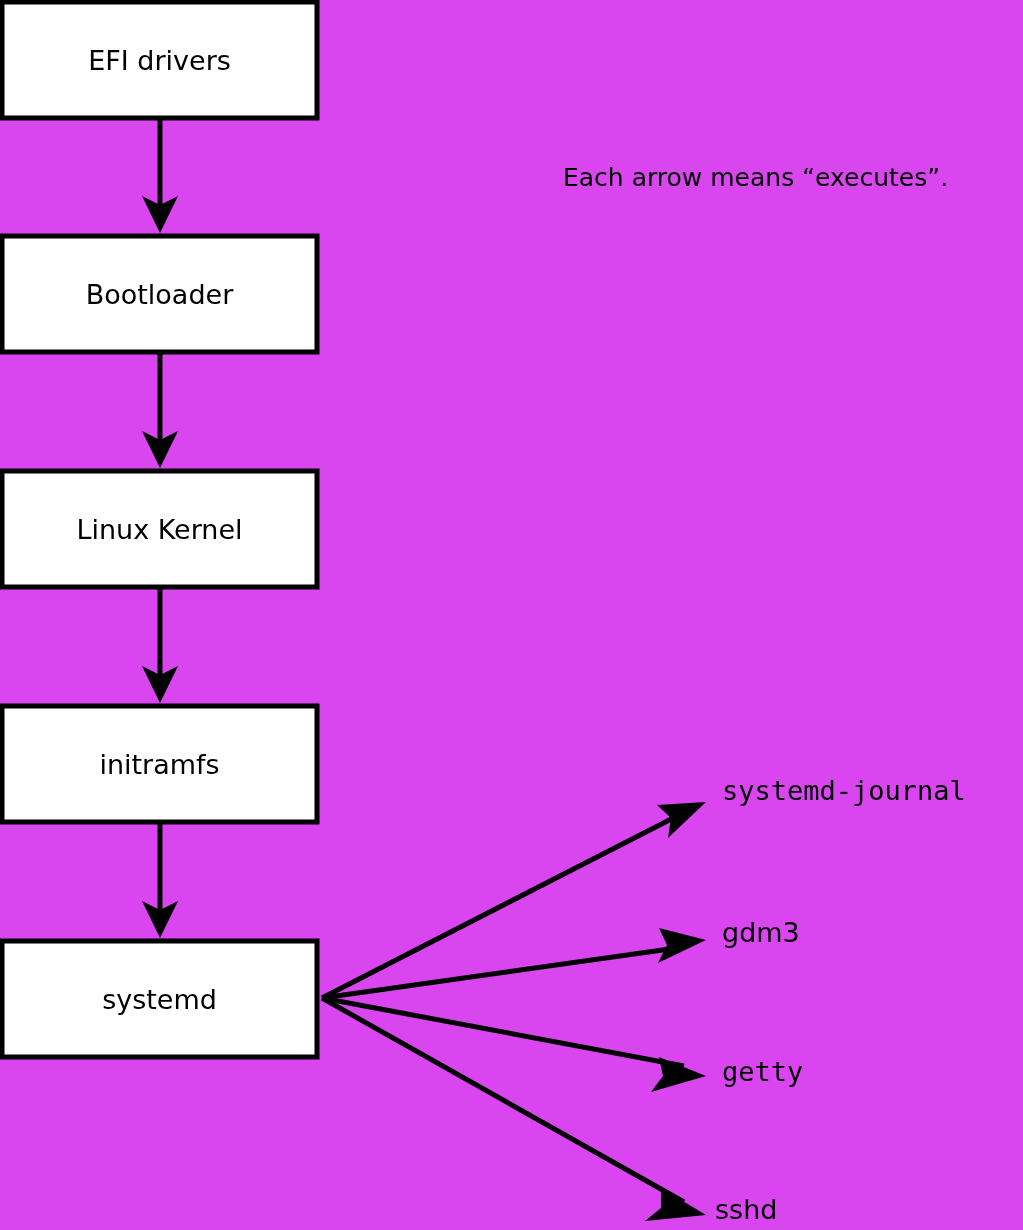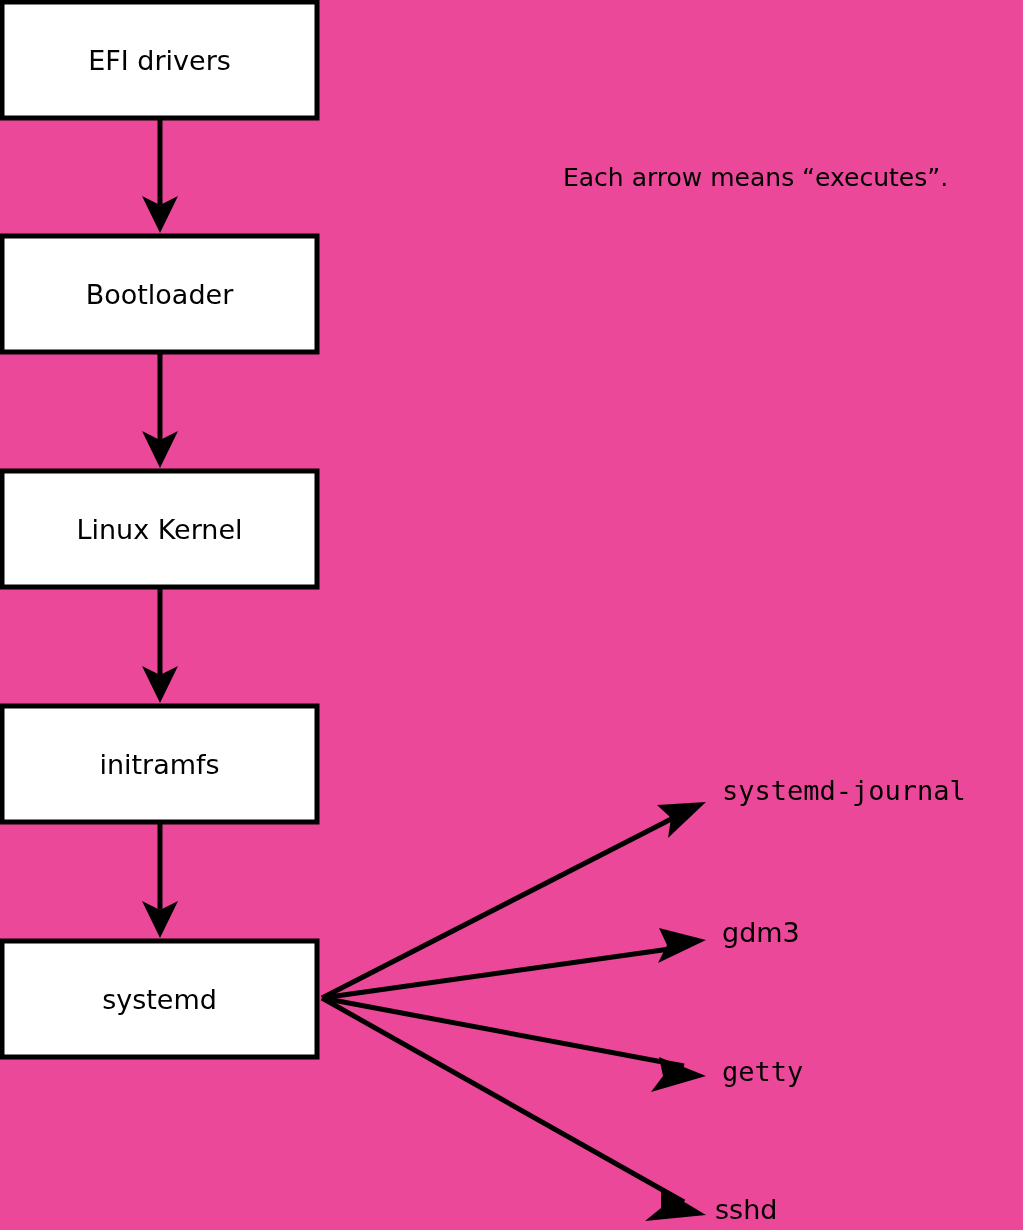--- a/index.html
+++ b/index.html
@@ -9,21 +9,21 @@
     background: #ffffff;
   }
   body {
     font-family: "Liberation Sans", sans-serif;
     color: #000000;
   }
   #canvas {
     position: relative;
     width: 1023px;
     height: 1230px;
-    background: #ec4899;
+    background: #d946ef;
     overflow: hidden;
   }
   #diagram-svg {
     position: absolute;
     left: 0;
     top: 0;
     width: 1023px;
     height: 1230px;
   }
   .node-box-text {

